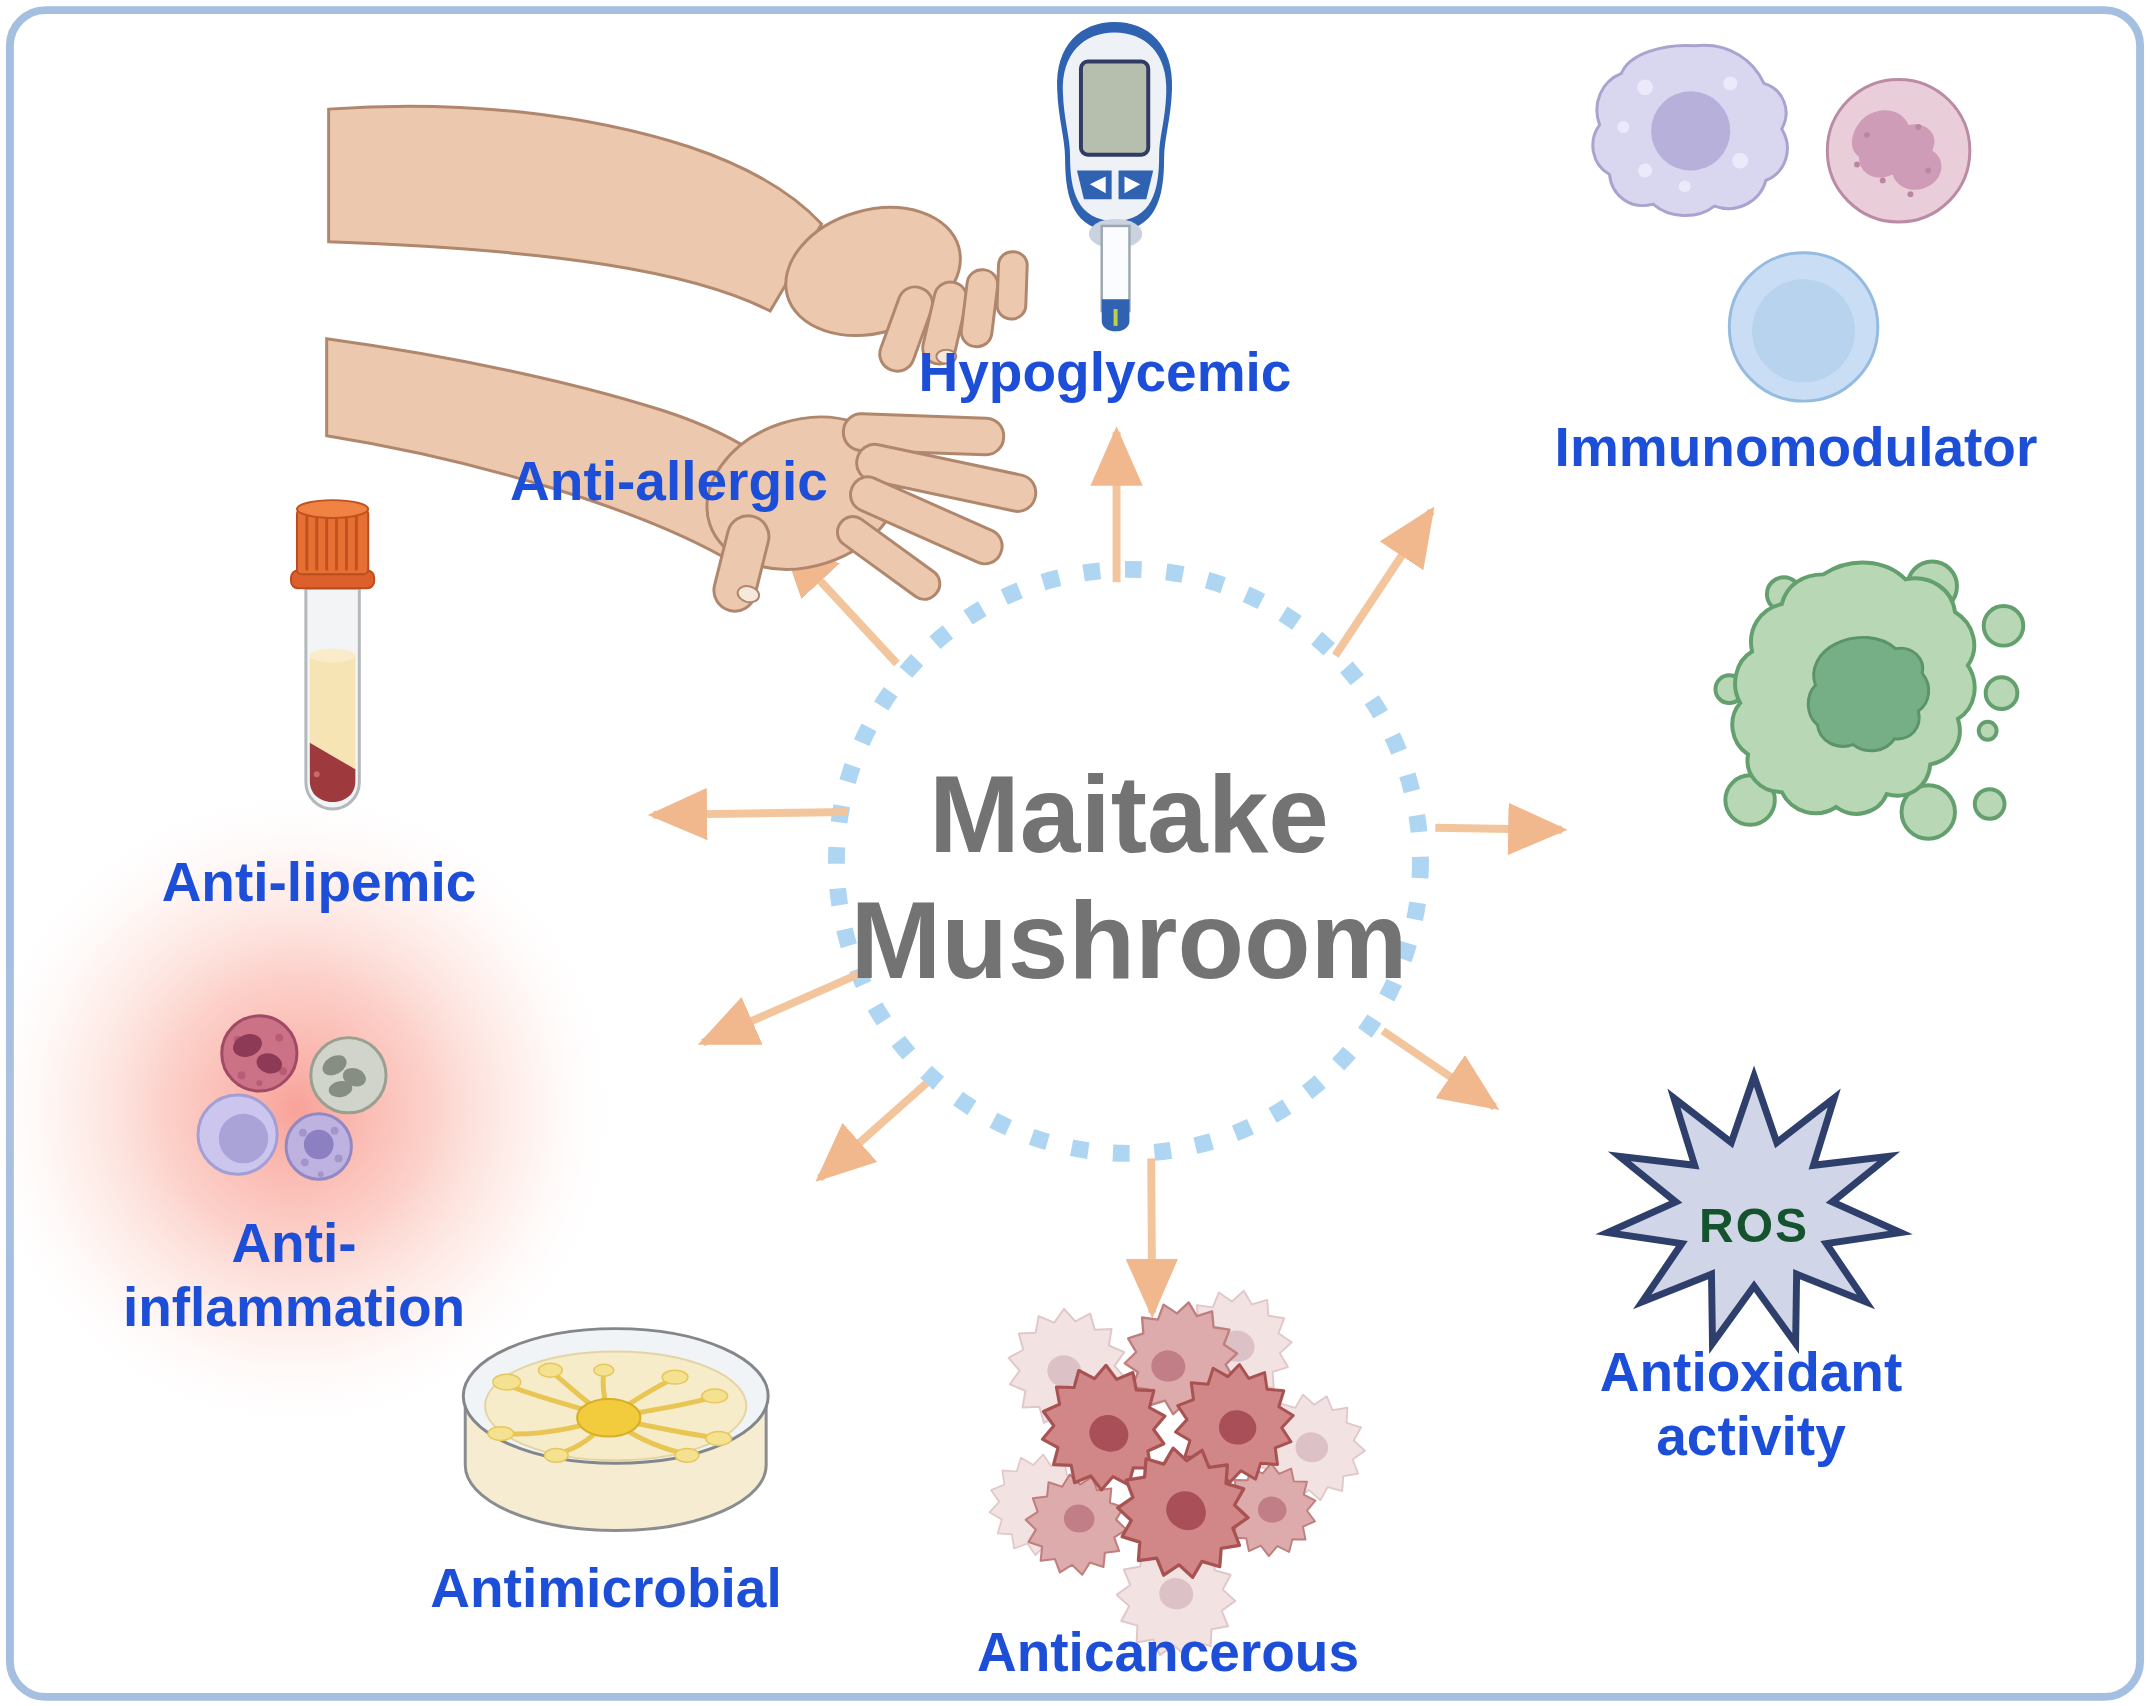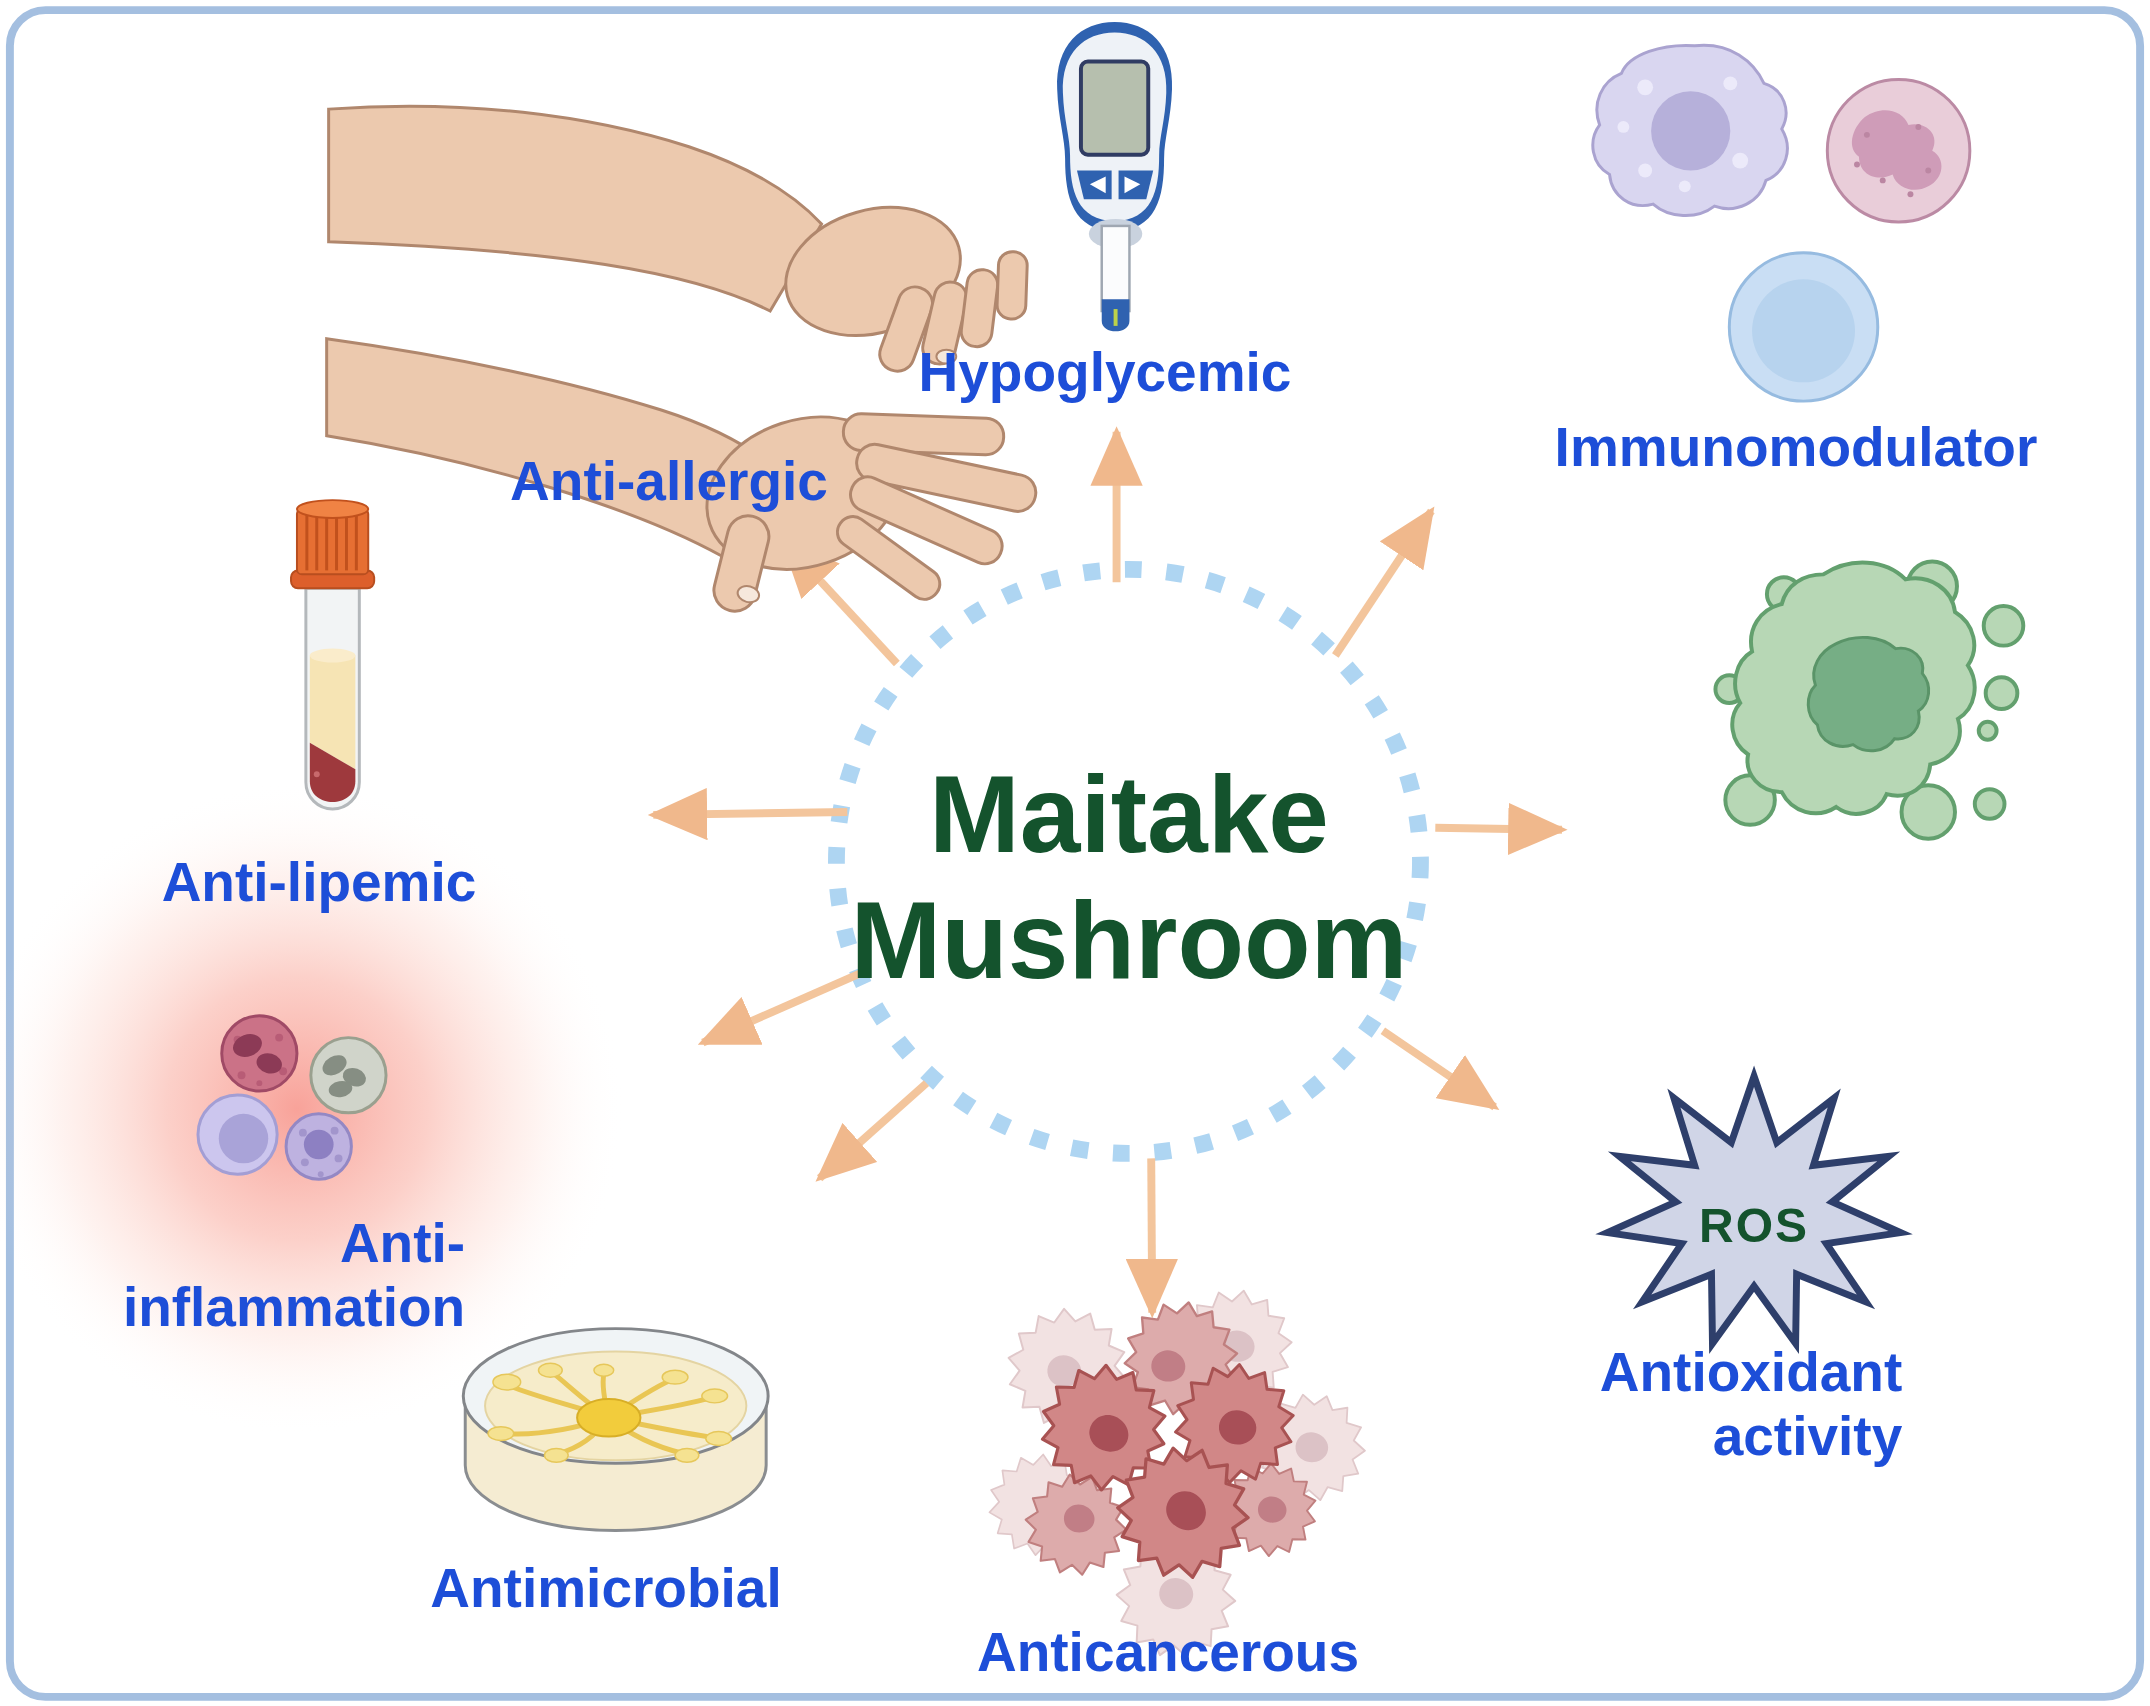--- a/index.html
+++ b/index.html
@@ -6,24 +6,24 @@
   .canvas{
     position:relative;width:2150px;height:1707px;background:#ffffff;
     font-family:"Liberation Sans",sans-serif;overflow:hidden;
   }
   .svg-art{position:absolute;left:0;top:0;}
   .lbl{
     position:absolute;transform:translate(-50%,-50%);
     color:#1d4ed8;font-weight:bold;font-size:55px;line-height:1.17;
     text-align:center;white-space:nowrap;letter-spacing:0px;
   }
-  .lbl span{display:block;text-align:right;}
+  .lbl span{display:block;}
   .title{
     position:absolute;left:1129px;top:877px;transform:translate(-50%,-50%);
-    color:#14532d;font-weight:bold;font-size:109px;line-height:1.16;
+    color:#737373;font-weight:bold;font-size:109px;line-height:1.16;
     text-align:center;white-space:nowrap;
   }
   .title span{display:block;}
   .ros{
     position:absolute;left:1754px;top:1225px;transform:translate(-50%,-50%);
     color:#14532d;font-weight:bold;font-size:48px;letter-spacing:2px;
   }
 </style>
 </head>
 <body>

